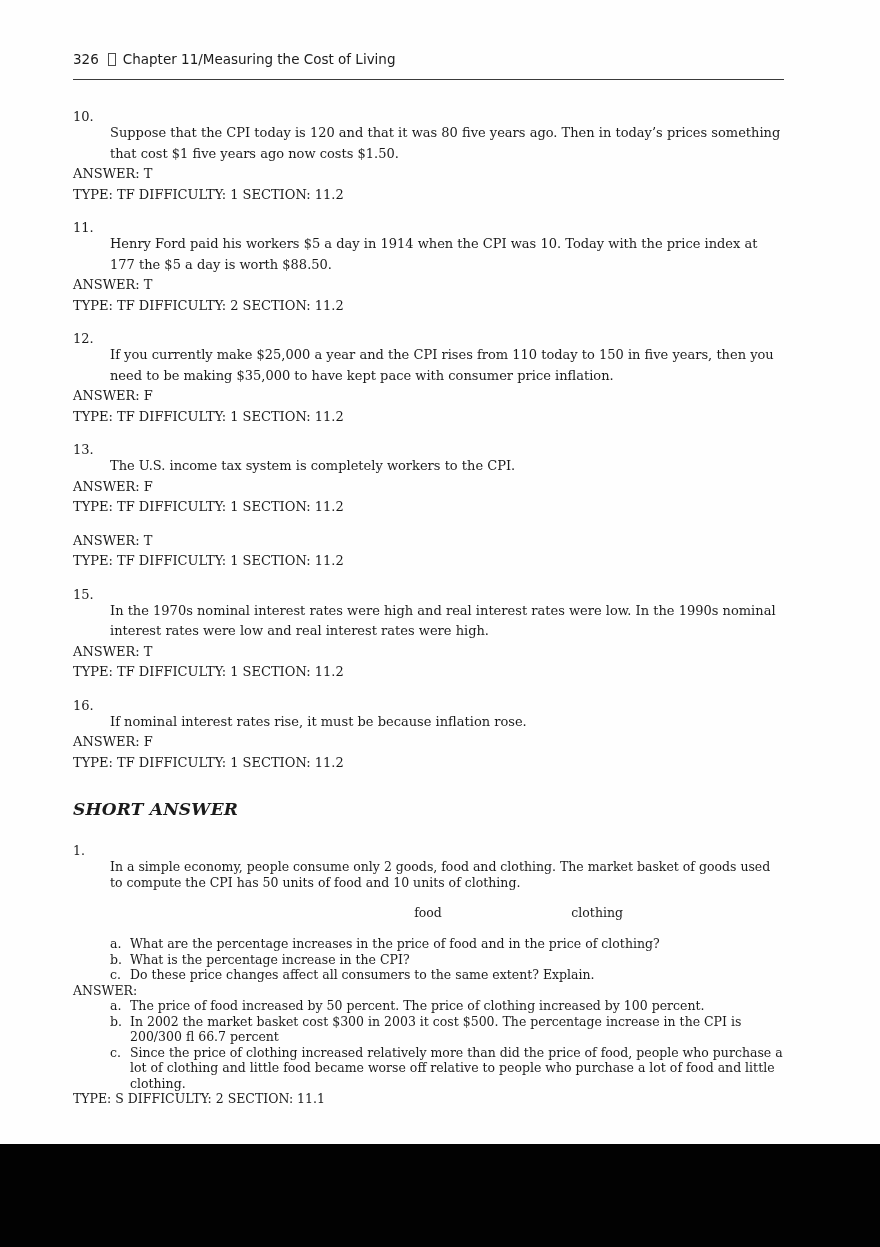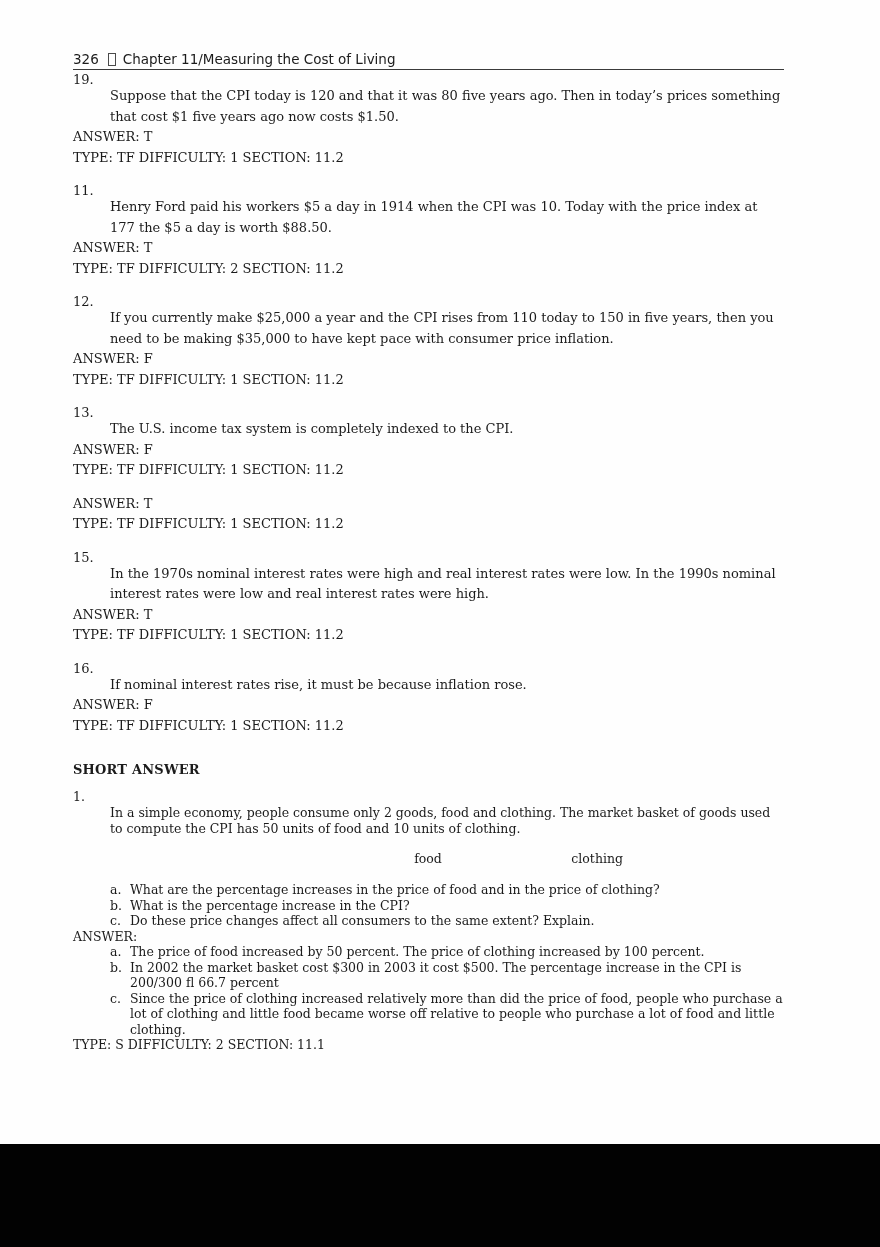--- a/index.html
+++ b/index.html
@@ -17,42 +17,44 @@
     width:880px; height:1247px;
     padding:51px 96px 0 73px;
     box-sizing:border-box;
   }
   
   .hdr {
     font-family:"DejaVu Sans", sans-serif;
     font-size:13.5px; line-height:16px;
     display:flex; align-items:center;
     border-bottom:1.5px solid #3a3a3a;
-    padding-bottom:2px;
+    padding-bottom:12px;
+    margin-bottom:27px;
   }
   .tofu {
     display:inline-block;
     width:6px; height:11px;
     border:1.2px solid #4a4a4a;
     margin:0 7px 0 9px;
   }
   
   .tf-sec { font-size:13px; line-height:20.5px; }
   .tf-q { margin-bottom:13px; }
   .q-line { display:flex; }
   .q-num { width:37px; flex:none; }
   .q-body { flex:1;margin-top:16px; }
   .meta { }
   
   .sa-head {
     font-weight:bold;
-    font-size:13px;
+    font-size:17px;
     margin-top:26px;
-    margin-bottom:12px;
+    margin-bottom:24px;
     letter-spacing:0.2px;
+    font-style:italic;
   }
   .sa-sec { font-size:12.5px; line-height:15.5px; }
   .price-table {
     border-collapse:collapse;
     margin:15px 0 15px 123px;
     font-size:12.5px; line-height:16px;
   }
   .price-table td { padding:0; }
   .t-label { width:167px; text-align:left; }
   .t-food  { width:130px; text-align:center; }
@@ -78,21 +80,21 @@
   <div class="hdr">
     <span>326</span>
     <span class="tofu"></span>
     <span>Chapter 11/Measuring the Cost of Living</span>
   </div>
 
   <div class="tf-sec">
 
     <div class="tf-q">
       <div class="q-line">
-        <span class="q-num">19.</span>
+        <span class="q-num">10.</span>
         <span class="q-body">Suppose that the CPI today is 120 and that it was 80 five years ago. Then in today’s prices something that cost $1 five years ago now costs $1.50.</span>
       </div>
       <div class="meta">ANSWER: T</div>
       <div class="meta">TYPE: TF DIFFICULTY: 1 SECTION: 11.2</div>
     </div>
 
     <div class="tf-q">
       <div class="q-line">
         <span class="q-num">11.</span>
         <span class="q-body">Henry Ford paid his workers $5 a day in 1914 when the CPI was 10. Today with the price index at 177 the $5 a day is worth $88.50.</span>
@@ -106,21 +108,21 @@
         <span class="q-num">12.</span>
         <span class="q-body">If you currently make $25,000 a year and the CPI rises from 110 today to 150 in five years, then you need to be making $35,000 to have kept pace with consumer price inflation.</span>
       </div>
       <div class="meta">ANSWER: F</div>
       <div class="meta">TYPE: TF DIFFICULTY: 1 SECTION: 11.2</div>
     </div>
 
     <div class="tf-q">
       <div class="q-line">
         <span class="q-num">13.</span>
-        <span class="q-body">The U.S. income tax system is completely indexed to the CPI.</span>
+        <span class="q-body">The U.S. income tax system is completely workers to the CPI.</span>
       </div>
       <div class="meta">ANSWER: F</div>
       <div class="meta">TYPE: TF DIFFICULTY: 1 SECTION: 11.2</div>
     </div>
 
     <div class="tf-q">
       <div class="meta">ANSWER: T</div>
       <div class="meta">TYPE: TF DIFFICULTY: 1 SECTION: 11.2</div>
     </div>
 

